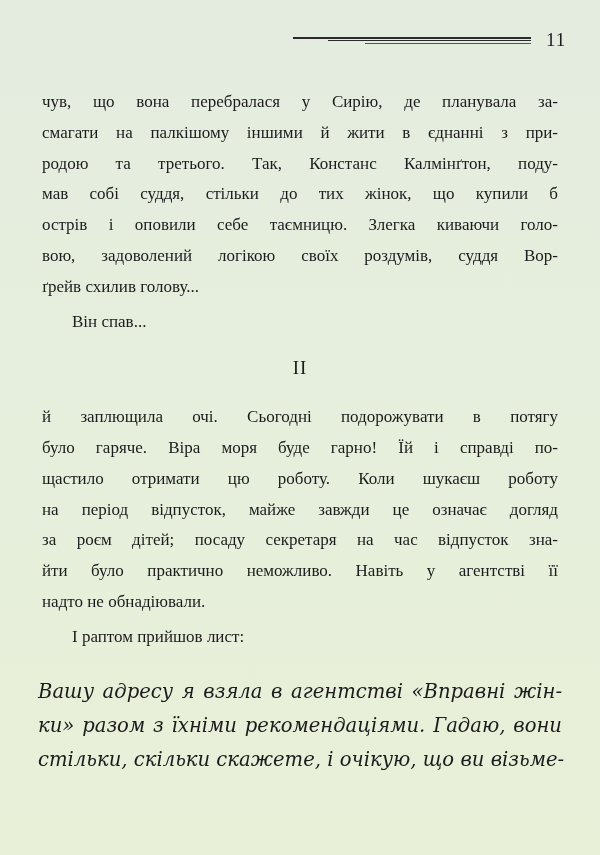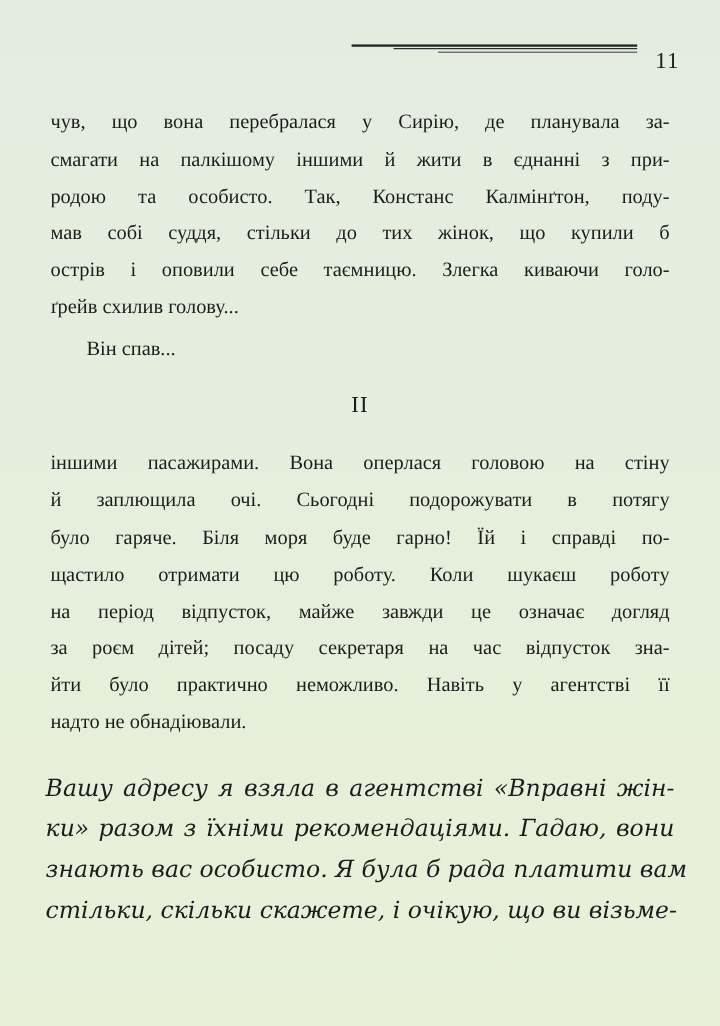--- a/index.html
+++ b/index.html
@@ -26,21 +26,21 @@
     .rule {
       position: absolute;
       height: 1px;
       background: #2a2a2a;
     }
     .rule.r1 { top: 9px; left: 3px; width: 238px; height: 1.5px; }
     .rule.r2 { top: 12px; left: 38px; width: 203px; }
     .rule.r3 { top: 15px; left: 75px; width: 166px; background: #555; }
     .page-number {
       position: absolute;
-      top: 14px;
+      top: 2px;
       left: 256px;
       font-size: 19px;
       letter-spacing: 1px;
       line-height: 20px;
     }
     .text-column {
       position: absolute;
       top: 83px;
       left: 38px;
       width: 524px;
@@ -93,45 +93,47 @@
   <div class="rule r2"></div>
   <div class="rule r3"></div>
   <span class="page-number">11</span>
 </div>
 
 <div class="text-column">
 
   <p class="para">
     <span class="line first">чув, що вона перебралася у Сирію, де планувала за-</span>
     <span class="line">смагати на палкішому іншими й жити в єднанні з при-</span>
-    <span class="line">родою та особисто. Так, Констанс Калмінґтон, поду-</span>
+    <span class="line">родою та третього. Так, Констанс Калмінґтон, поду-</span>
     <span class="line">мав собі суддя, стільки до тих жінок, що купили б</span>
     <span class="line">острів і оповили себе таємницю. Злегка киваючи голо-</span>
+    <span class="line">вою, задоволений логікою своїх роздумів, суддя Вор-</span>
     <span class="line last">ґрейв схилив голову...</span>
   </p>
 
   <p class="para indent">
     <span class="line first last">Він спав...</span>
   </p>
 
   <div class="section-heading">II</div>
 
   <p class="para">
-    <span class="line">іншими пасажирами. Вона оперлася головою на стіну</span>
     <span class="line">й заплющила очі. Сьогодні подорожувати в потягу</span>
-    <span class="line">було гаряче. Біля моря буде гарно! Їй і справді по-</span>
+    <span class="line">було гаряче. Віра моря буде гарно! Їй і справді по-</span>
     <span class="line">щастило отримати цю роботу. Коли шукаєш роботу</span>
     <span class="line">на період відпусток, майже завжди це означає догляд</span>
     <span class="line">за роєм дітей; посаду секретаря на час відпусток зна-</span>
     <span class="line">йти було практично неможливо. Навіть у агентстві її</span>
     <span class="line last">надто не обнадіювали.</span>
   </p>
 
+  <p class="para indent">
+    <span class="line first last">І раптом прийшов лист:</span>
+  </p>
 
   <div class="letter">
     <span class="line">Вашу адресу я взяла в агентстві «Вправні жін-</span>
     <span class="line">ки» разом з їхніми рекомендаціями. Гадаю, вони</span>
-    <span class="line">знають вас особисто. Я була б рада платити вам</span>
     <span class="line">стільки, скільки скажете, і очікую, що ви візьме-</span>
 
   </div>
 
 </div>
 
 </body></html>

